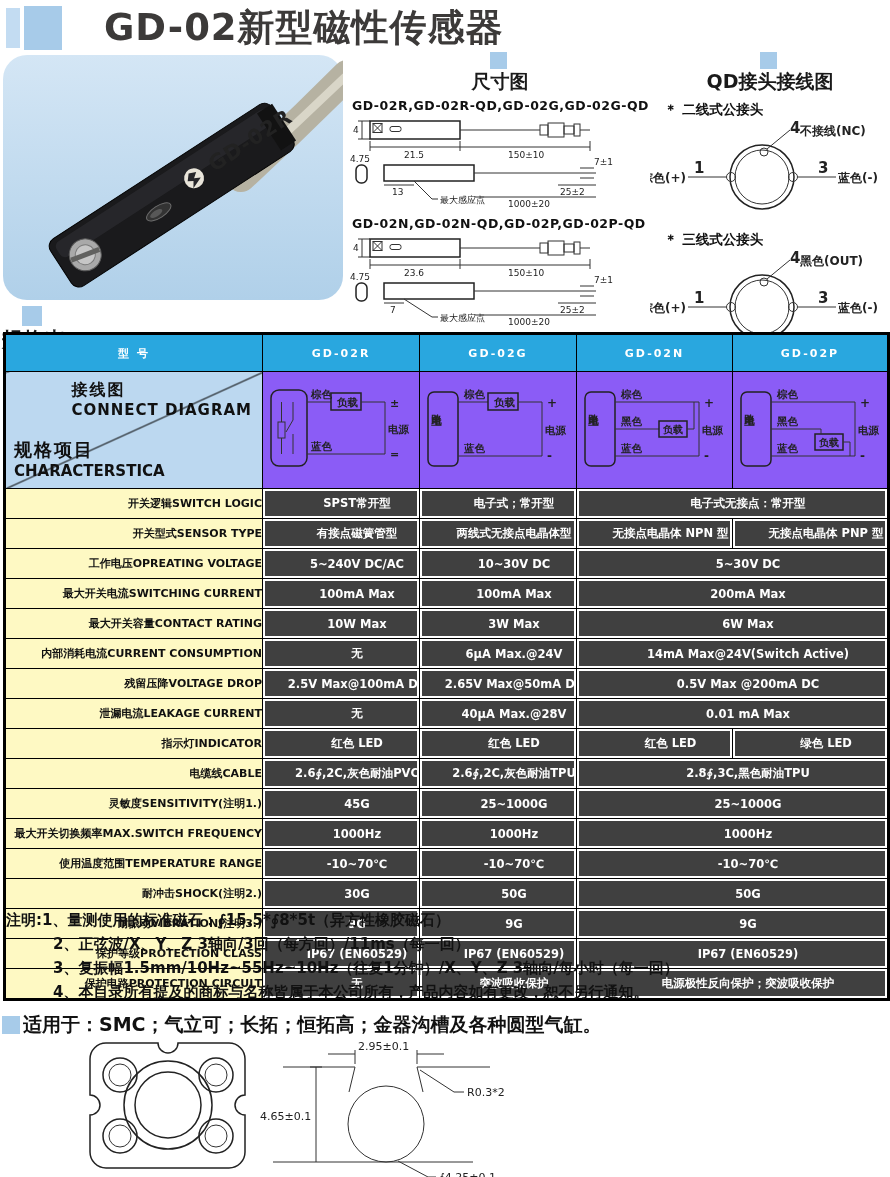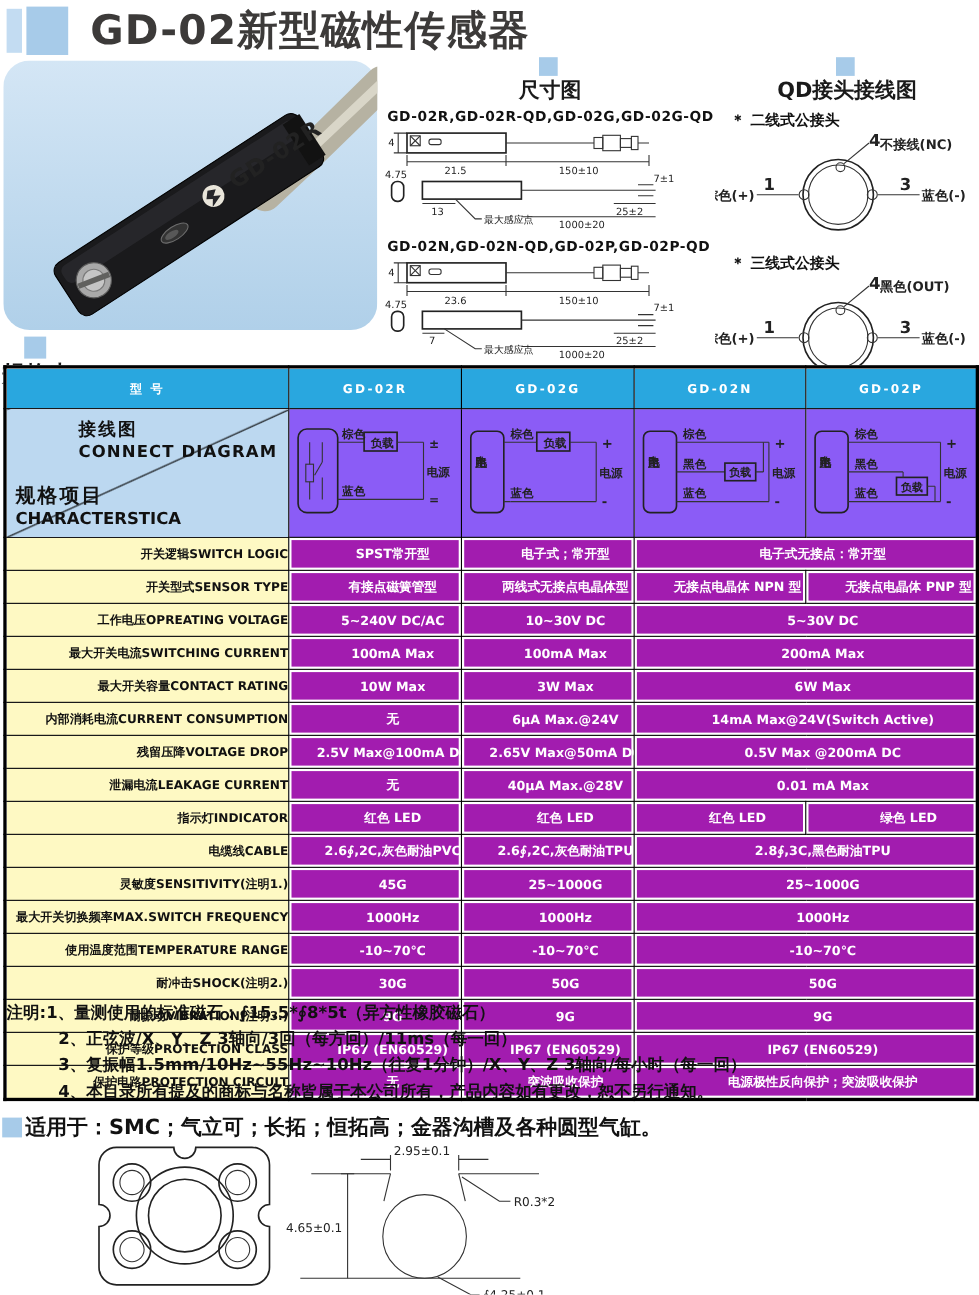--- a/index.html
+++ b/index.html
@@ -2,21 +2,21 @@
 <html><head>
 <meta charset="utf-8">
 <style>
   html,body{margin:0;padding:0;background:#fff;}
   .sheet{position:relative;width:890px;height:1177px;background:#fff;
          font-family:"DejaVu Sans","Liberation Sans",sans-serif;color:#111;overflow:hidden;}
   
   .title-bar{position:absolute;left:0;top:4px;height:48px;display:flex;align-items:center;}
   .tsq1{width:14px;height:40px;background:#c3dcf2;margin-left:6px;}
   .tsq2{width:38px;height:44px;background:#a7cbe9;margin-left:4px;}
-  .page-title{font-size:37px;font-weight:bold;color:#3c3a39;margin-left:20px;letter-spacing:1px;}
+  .page-title{font-size:37px;font-weight:bold;color:#3c3a39;margin-left:42px;letter-spacing:1px;}
   
   .sec-head{display:flex;align-items:center;font-weight:bold;color:#1a1a1a;flex-direction:column;}
   .sq{display:inline-block;background:#a7cbe9;margin-right:3px;flex:none;}
   
   .photo-wrap{position:absolute;left:3px;top:55px;}
   .dims{position:absolute;left:350px;top:52px;width:300px;}
   .dims .sec-head{font-size:19px;}
   .dims .sq{width:17px;height:17px;}
   .model-line{font-size:12.5px;font-weight:bold;letter-spacing:.5px;margin:3px 0 0 2px;white-space:nowrap;}
   .qd{position:absolute;left:650px;top:52px;width:240px;}
@@ -31,21 +31,21 @@
   
   .spec-head{position:absolute;left:2px;top:306px;}
   .spec-head .sq{width:20px;height:20px;}
   .spec-head .sec-head{font-size:21px;}
   table.spec{position:absolute;left:3px;top:332px;width:884px;border-collapse:collapse;
              table-layout:fixed;border:3px solid #000;background:#fff;}
   .spec th,.spec td{border:1px solid #000;padding:0;overflow:hidden;}
   .spec th.mh{background:#29a7df;color:#fff;font-size:11px;font-weight:bold;height:36px;letter-spacing:2px;}
   td.lbl{background:#fef9c3;font-size:11px;font-weight:bold;text-align:right;padding:0 0 0 8px;height:25px;white-space:nowrap;}
   td.val{background:#fff;padding:2px;height:25px;}
-  td.val .v{background:#a21caf;color:#fff;font-size:11.5px;font-weight:bold;display:flex;align-items:center;
+  td.val .v{background:#404040;color:#fff;font-size:11.5px;font-weight:bold;display:flex;align-items:center;
             justify-content:center;height:100%;min-height:19px;white-space:nowrap;padding-left:32px;}
   td.diagcell{background:#8b5cf6;height:116px;}
   td.diaghead{background:#bcd8f0;height:116px;position:relative;padding:0;
       background-image:linear-gradient(to bottom right,transparent calc(50% - 1px),#000 50%,transparent calc(50% + 1px));}
   .dh-top{position:absolute;right:10px;top:8px;text-align:left;font-weight:bold;}
   .dh-top .cn{font-size:16px;letter-spacing:2px;}
   .dh-top .en{font-size:15px;letter-spacing:1px;}
   .dh-bot{position:absolute;left:8px;bottom:8px;font-weight:bold;}
   .dh-bot .cn{font-size:18px;letter-spacing:2px;}
   .dh-bot .en{font-size:15px;}

